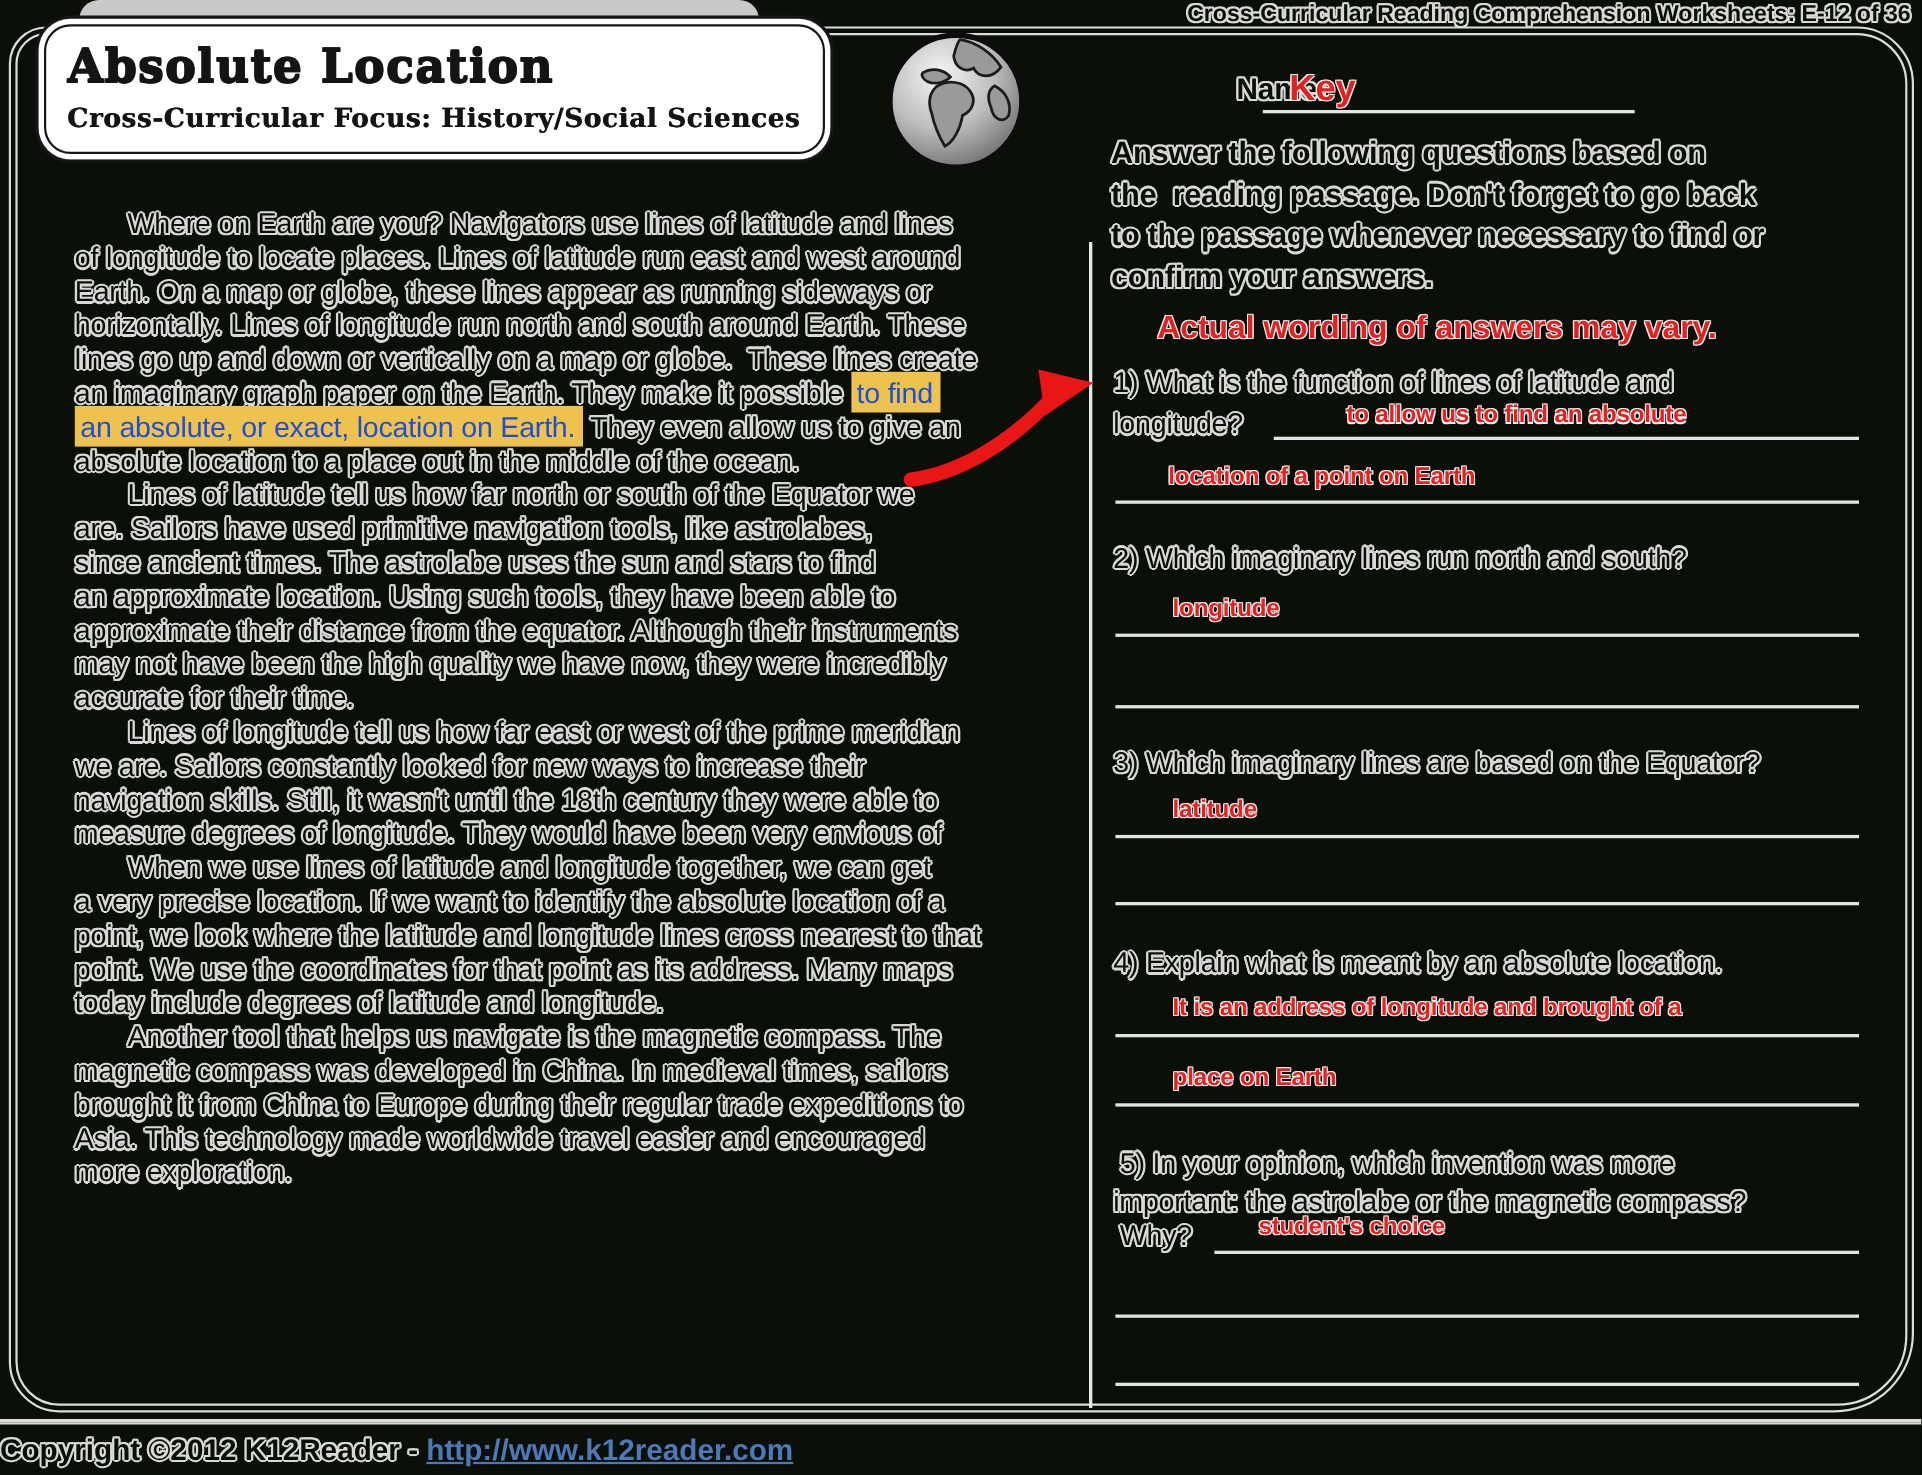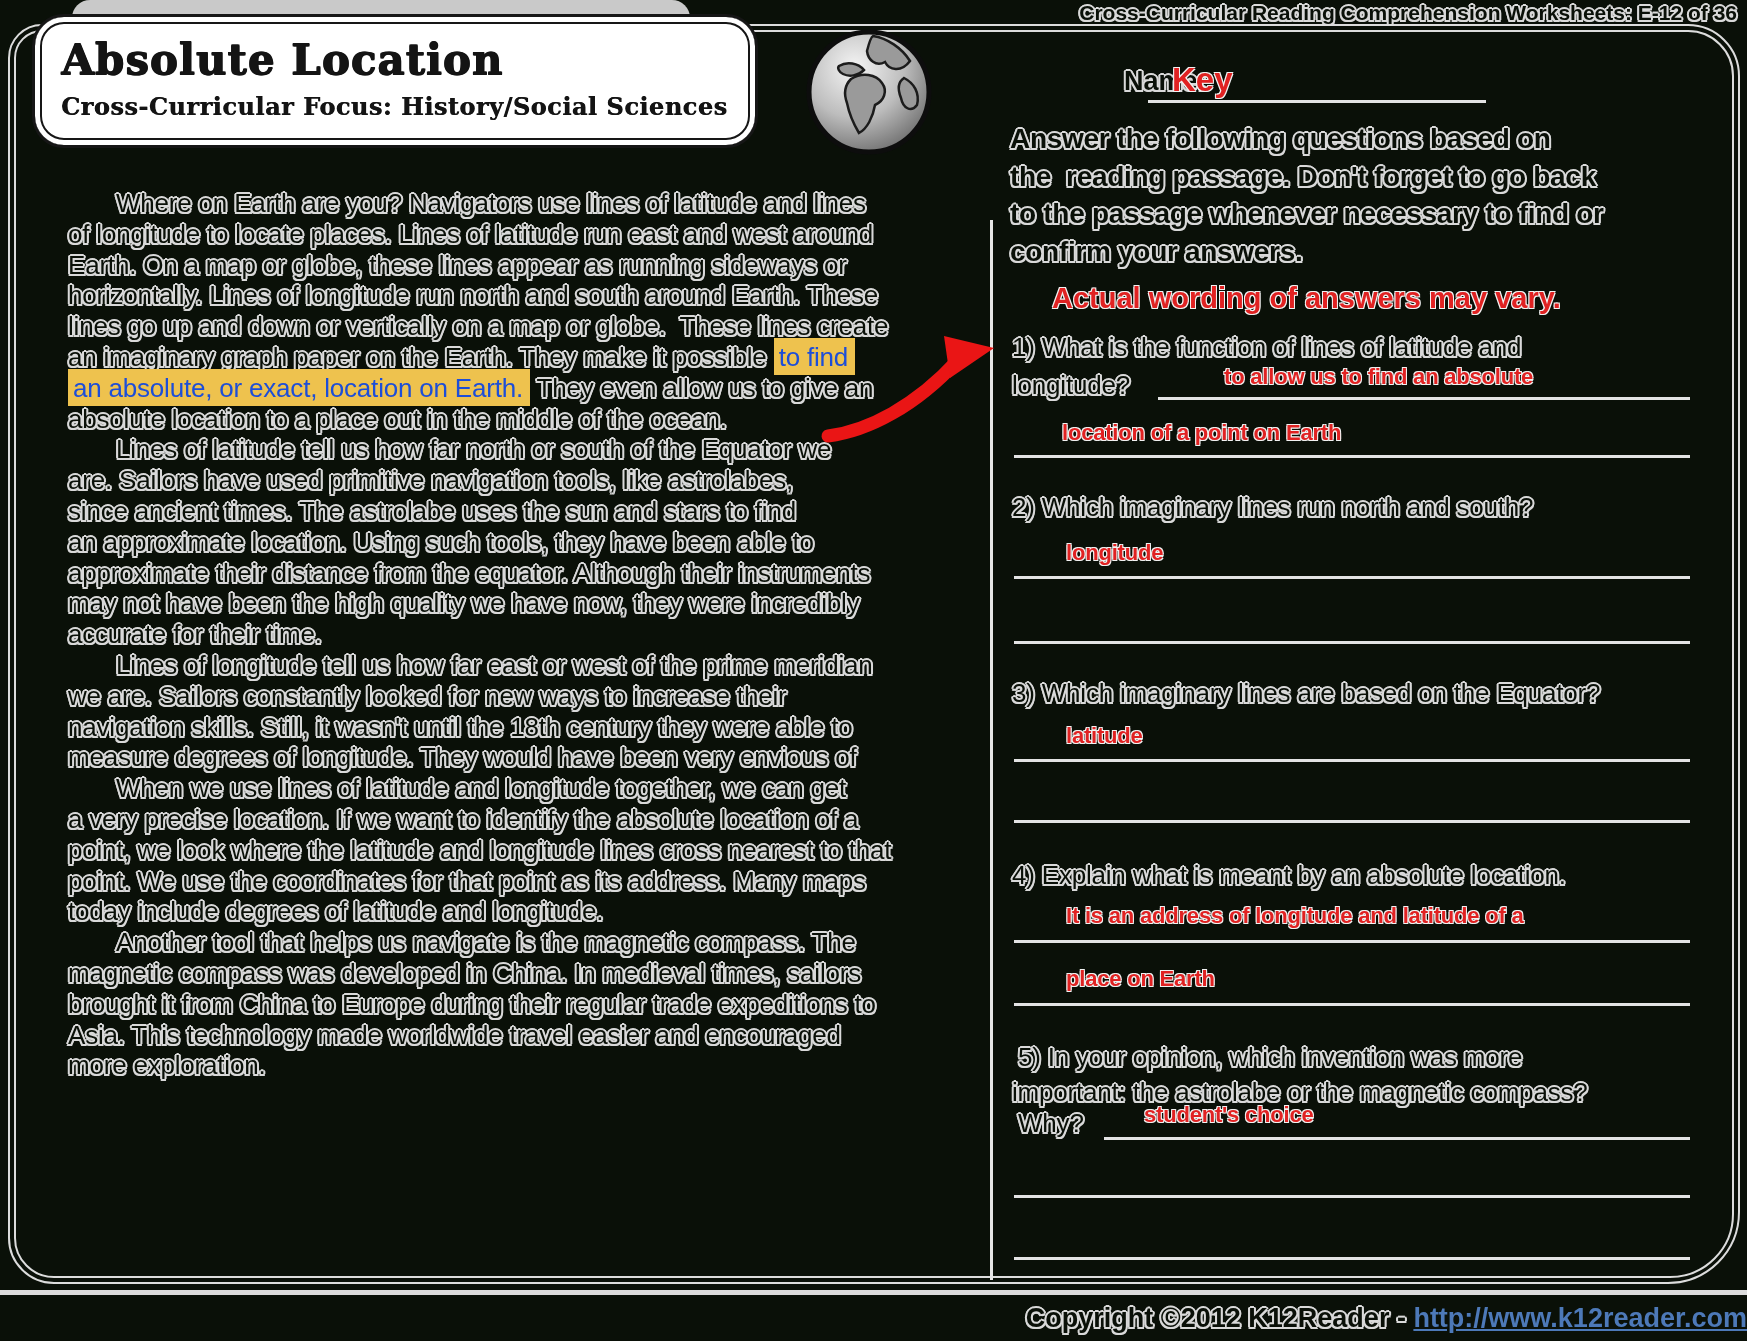--- a/index.html
+++ b/index.html
@@ -67,21 +67,21 @@
 
   .note { left:44px; top:282px; font-size:29px; }
 
   .q { font-size:26px; line-height:34px; letter-spacing:-0.2px; white-space:pre; }
   .ansline { border-bottom:3px solid #e3e3e3; }
   .anstext { font-size:22px; letter-spacing:-0.2px; }
   .blankline { border-top:3px solid #e3e3e3; height:0; }
 
   .sep { position:absolute; left:0; top:1290px; width:1747px; height:4px;
          border-top:3px solid var(--line); border-bottom:2px solid var(--line); }
-  .footer { position:absolute; left:0; top:1303px; width:1747px; text-align:right;
+  .footer { position:absolute; left:0; top:1303px; width:1747px; text-align:left;
             font-size:27px; font-weight:bold; }
   .footer a { color:var(--link); text-decoration:underline; text-shadow:none; cursor:pointer; }
 </style>
 </head>
 <body>
 
 <div class="stage">
 
   <div class="header-label ol">Cross-Curricular Reading Comprehension Worksheets: E-12 of 36</div>
 
@@ -180,21 +180,21 @@
     <div class="abs blankline" style="left:6px; top:641px; width:676px;"></div>
 
     <div class="abs q ol" style="left:4px; top:676px;">3) Which imaginary lines are based on the Equator?</div>
     <div class="abs ansline" style="left:6px; top:719px; width:676px; height:43px;">
       <div class="anstext red" style="padding-left:52px; padding-top:4px;">latitude</div>
     </div>
     <div class="abs blankline" style="left:6px; top:820px; width:676px;"></div>
 
     <div class="abs q ol" style="left:4px; top:858px;">4) Explain what is meant by an absolute location.</div>
     <div class="abs ansline" style="left:6px; top:897px; width:676px; height:46px;">
-      <div class="anstext red" style="padding-left:52px; padding-top:6px;">It is an address of longitude and latitude of a</div>
+      <div class="anstext red" style="padding-left:52px; padding-top:6px;">It is an address of longitude and brought of a</div>
     </div>
     <div class="abs ansline" style="left:6px; top:960px; width:676px; height:46px;">
       <div class="anstext red" style="padding-left:52px; padding-top:6px;">place on Earth</div>
     </div>
 
     <div class="abs q ol" style="left:10px; top:1040px;">5) In your opinion, which invention was more</div>
     <div class="abs q ol" style="left:4px; top:1075px;">important: the astrolabe or the magnetic compass?</div>
     <div class="abs q ol" style="left:10px; top:1106px;">Why?</div>
     <div class="abs ansline" style="left:96px; top:1102px; width:586px; height:38px;">
       <div class="anstext red" style="padding-left:40px;">student's choice</div>

